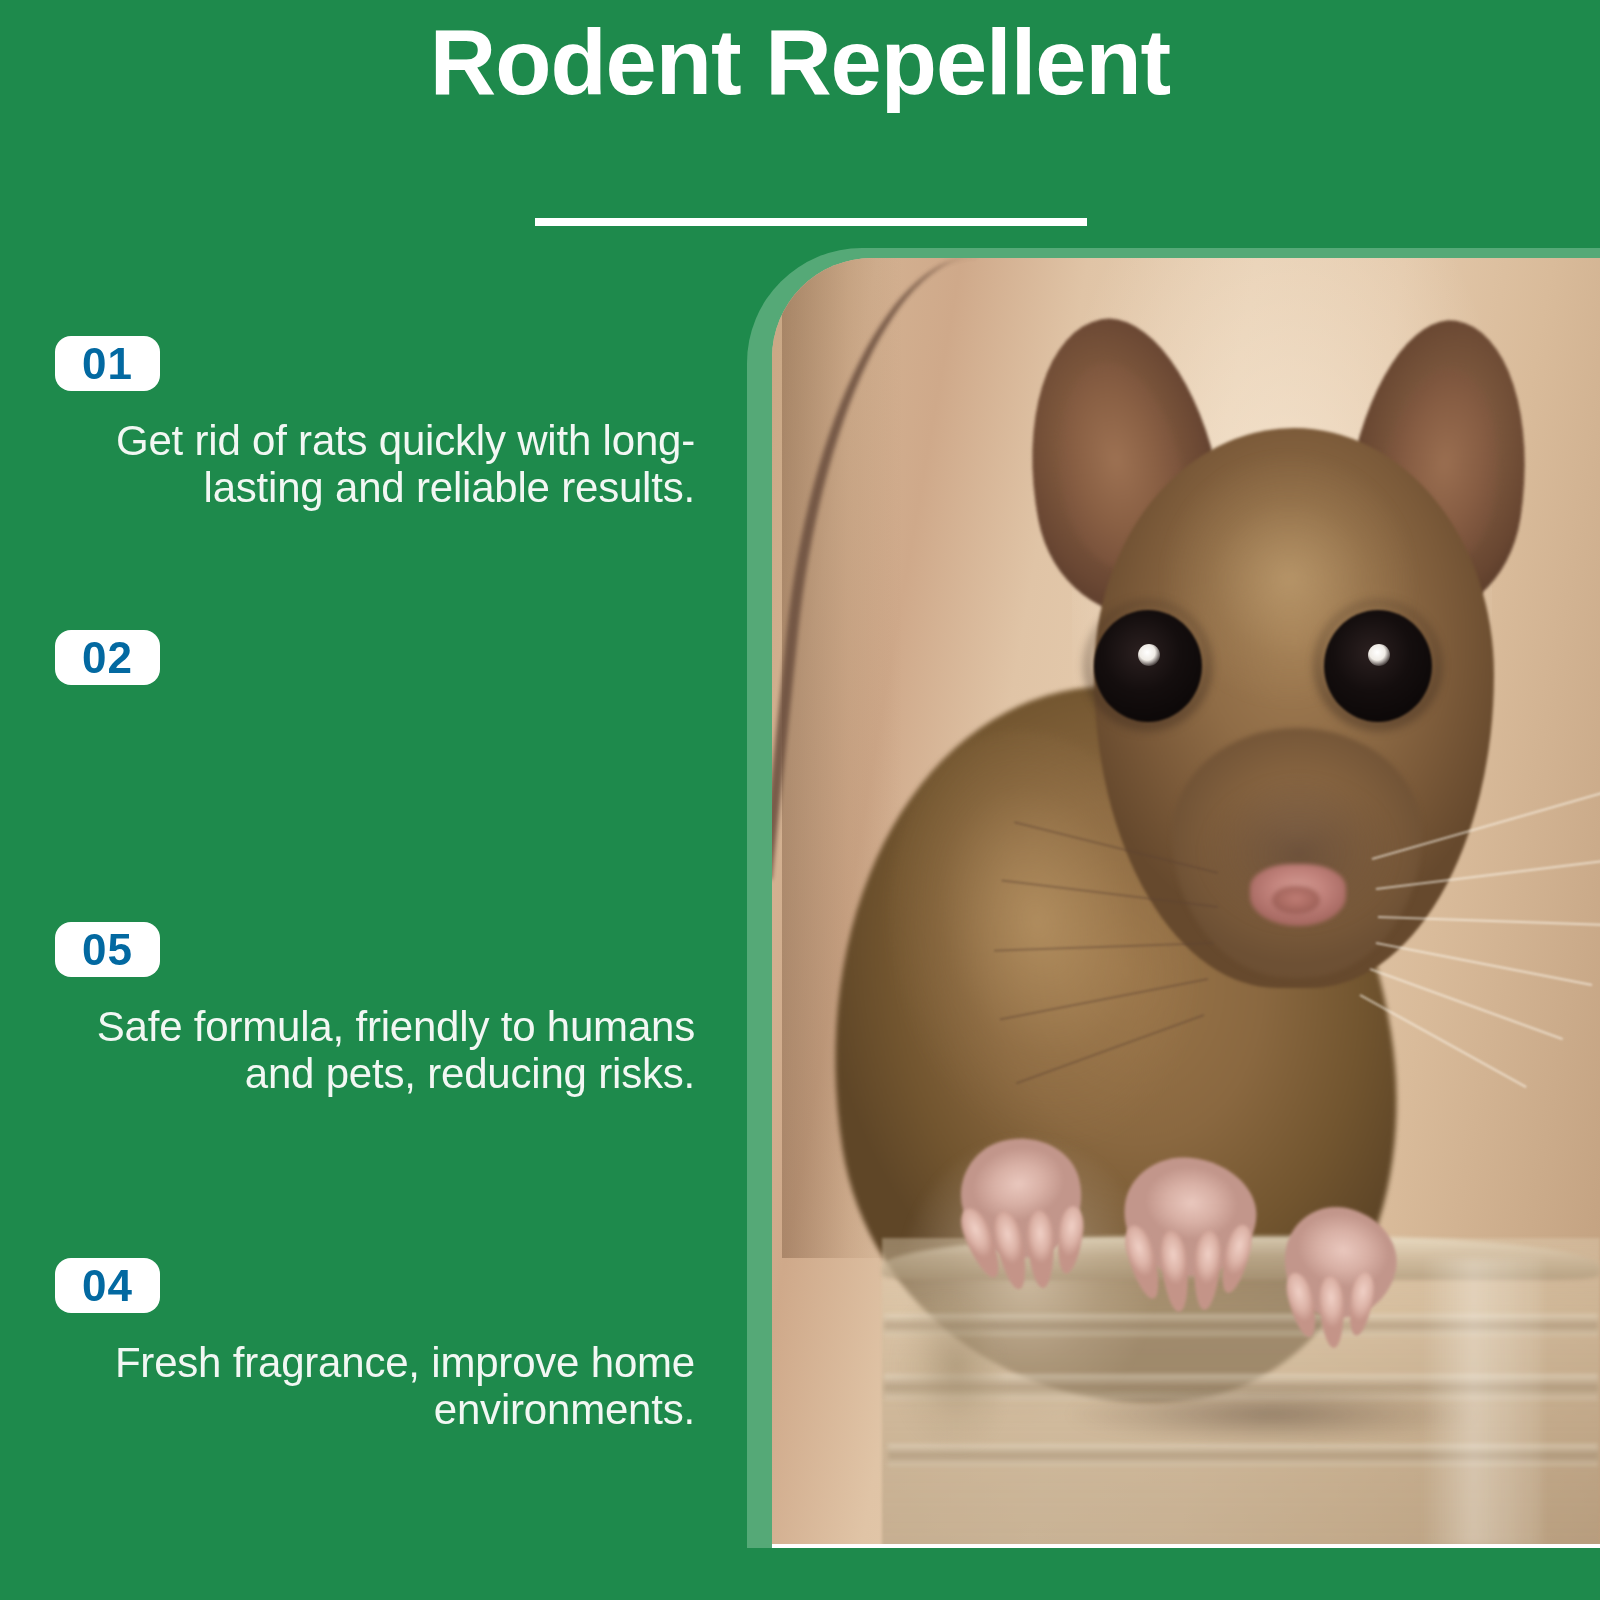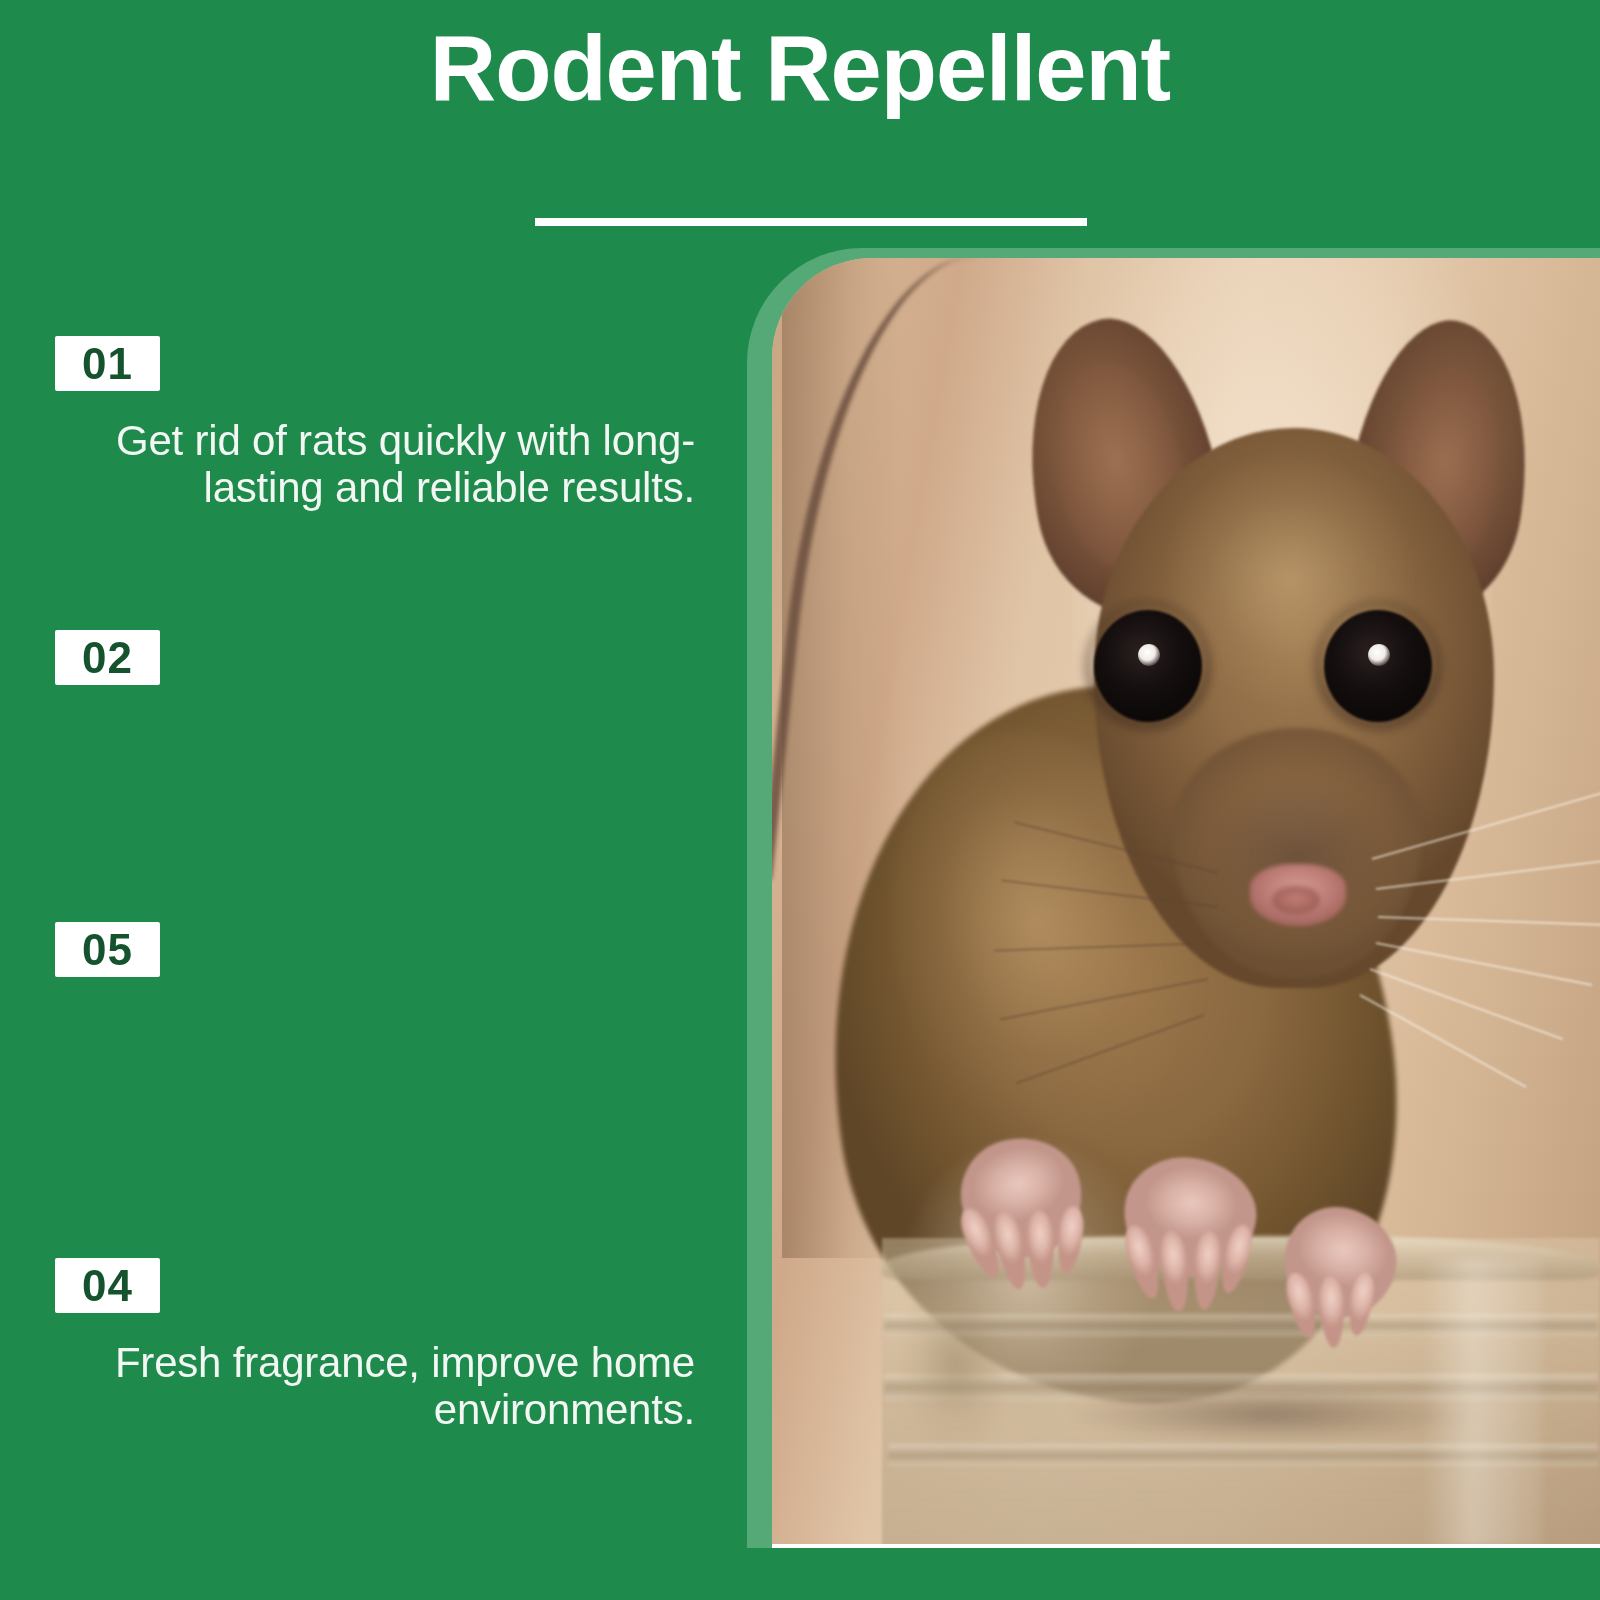--- a/index.html
+++ b/index.html
@@ -33,21 +33,21 @@
   }
   .title-line {
     display: block;
     color: #ffffff;
     font-weight: bold;
     font-size: 92px;
     line-height: 104px;
     letter-spacing: -1px;
     white-space: nowrap;
   }
-  #title-line-1 { padding-top: 16px; }
+  #title-line-1 { padding-top: 10px; }
   #title-underline {
     position: absolute;
     left: 535px;
     top: 218px;
     width: 552px;
     height: 8px;
     background: #ffffff;
   }
 
   
@@ -343,22 +343,22 @@
   }
   .feature-item { position: absolute; left: 55px; width: 640px; }
   #feature-item-0 { top: 336px; }
   #feature-item-1 { top: 630px; }
   #feature-item-2 { top: 922px; }
   #feature-item-3 { top: 1258px; }
 
   .badge {
     display: inline-block;
     background: #ffffff;
-    color: #14532d;
-    border-radius: 2px;
+    color: #0369a1;
+    border-radius: 16px;
     font-size: 44px;
     font-weight: bold;
     line-height: 55px;
     height: 55px;
     width: 105px;
     text-align: center;
     letter-spacing: 1px;
   }
   .feature-text {
     margin-top: 26px;
@@ -462,20 +462,21 @@
       <div class="badge">01</div>
       <div class="feature-text">Get rid of rats quickly with long-lasting and reliable results.</div>
     </div>
 
     <div class="feature-item" id="feature-item-1">
       <div class="badge">02</div>
     </div>
 
     <div class="feature-item" id="feature-item-2">
       <div class="badge">05</div>
+      <div class="feature-text">Safe formula, friendly to humans and pets, reducing risks.</div>
     </div>
 
     <div class="feature-item" id="feature-item-3">
       <div class="badge">04</div>
       <div class="feature-text">Fresh fragrance, improve home environments.</div>
     </div>
 
   </div>
 
 </div>

